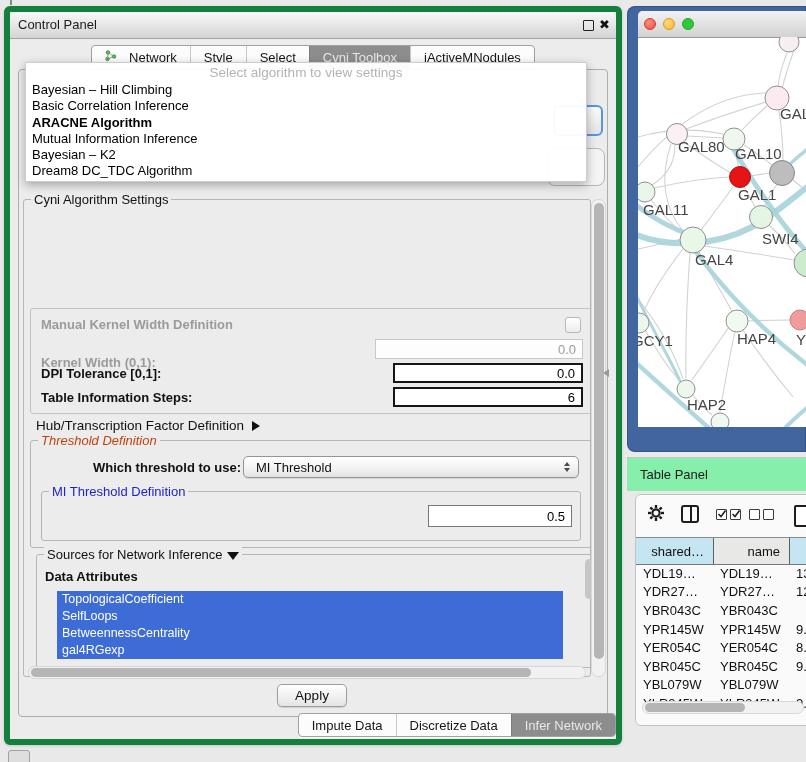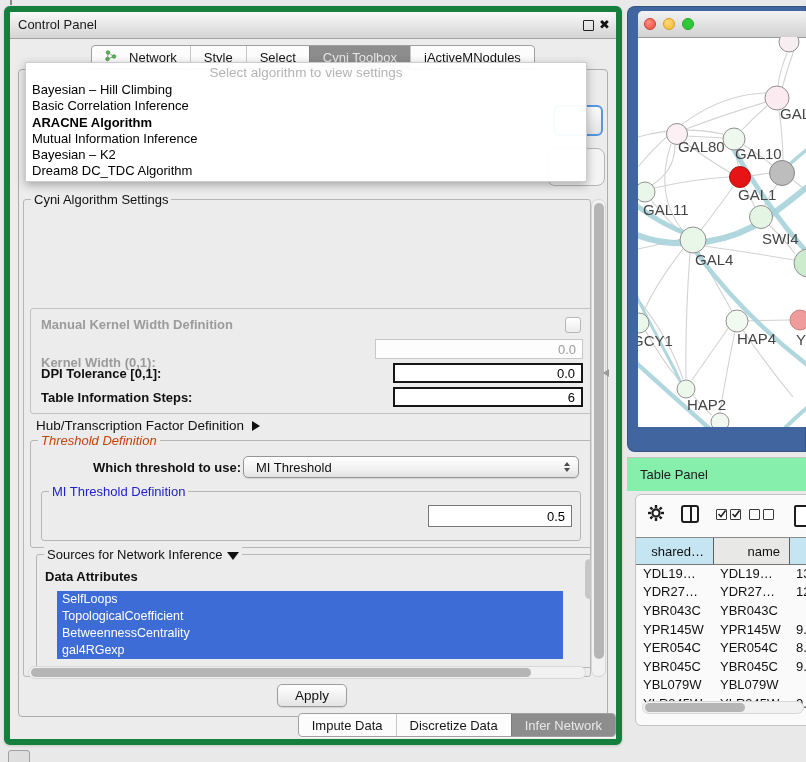--- a/index.html
+++ b/index.html
@@ -237,22 +237,22 @@
           <div class="gbox" id="grp-mith">
             <span class="legend">MI Threshold Definition</span>
             <div class="fld norm" style="right:8px;top:13px;width:144px;height:22px;">0.5</div>
           </div>
         </div>
 
         <div class="gbox" id="grp-sources">
           <span class="legend"><span>Sources for Network Inference</span><span id="src-arrow"></span></span>
           <span class="lbl" style="left:8px;top:14px;">Data Attributes</span>
           <div id="attr-list">
+              <div class="attr-row">TopologicalCoefficient</div>
               <div class="attr-row">SelfLoops</div>
-              <div class="attr-row">TopologicalCoefficient</div>
               <div class="attr-row">BetweennessCentrality</div>
               <div class="attr-row">gal4RGexp</div>
             </div>
           <div class="sb-v" id="attr-scroll">
               <span class="th"></span>
             </div>
         </div>
 
         <div class="sb-h" id="set-hscroll">
             <span class="th"></span>

